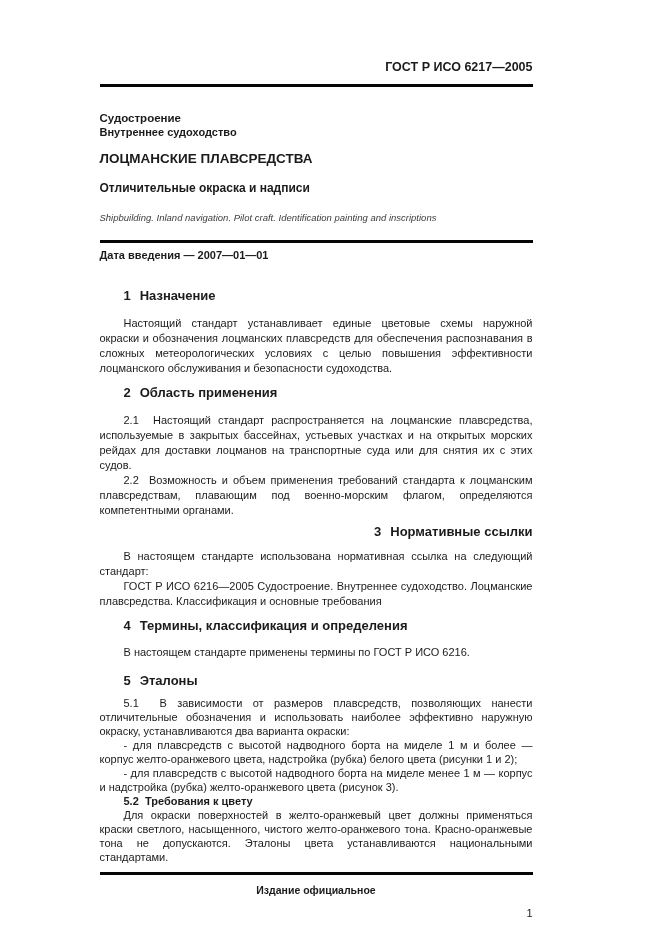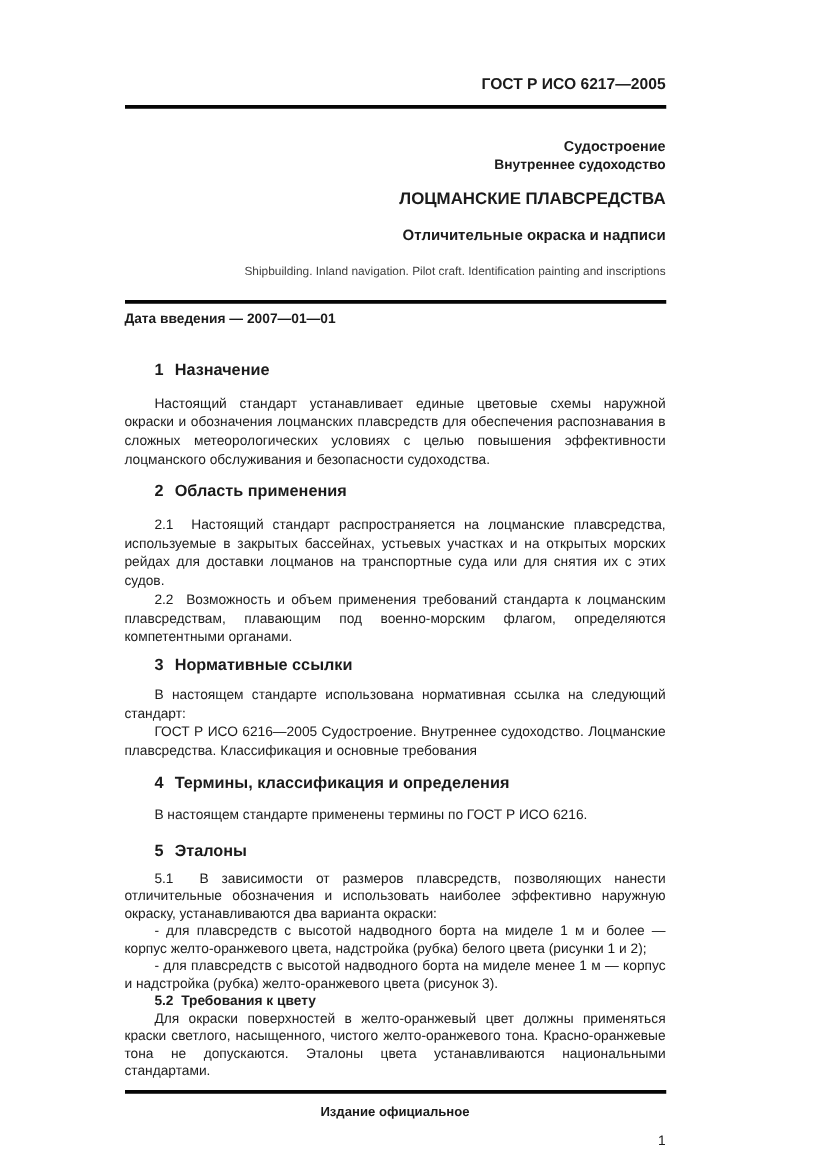--- a/index.html
+++ b/index.html
@@ -27,26 +27,26 @@
     line-height:12px;
     letter-spacing:4.5px;
     text-align:justify;
     text-align-last:justify;
   }
   .rule {
     height:3px;
     background:#050505;
     margin-top:10px;
   }
-  .title-block { text-align:right; }
+  .title-block { text-align:left; }
   .tb-domain    { margin-top:24px; font-weight:700; font-size:11.5px; line-height:14px; }
   .tb-subdomain { font-weight:700; font-size:11px; line-height:14px; }
   .tb-title     { margin-top:12px; font-weight:700; font-size:13.5px; line-height:16px; }
   .tb-subtitle  { margin-top:14px; font-weight:700; font-size:12px;   line-height:15px; }
-  .tb-en        { margin-top:16px; font-weight:400; font-size:9.5px;  line-height:12px; color:#3d3d3d; }
+  .tb-en        { margin-top:16px; font-weight:400; font-size:9.5px;  line-height:12px; color:#3d3d3d;font-style:italic; }
   .rule2 { margin-top:16px; }
   .effective-date {
     margin-top:6px;
     text-align:left;
     font-weight:700;
     font-size:11px;
     line-height:13px;
   }
   .sec-h {
     font-size:13px;
@@ -63,21 +63,21 @@
   }
   .tight .para { line-height:14px; }
   .sub-h {
     font-size:11px;
     line-height:14px;
     font-weight:700;
     text-indent:24px;
   }
   .s1 .sec-h { margin-top:26px; margin-bottom:13px; }
   .s2 .sec-h { margin-top:9px;  margin-bottom:13px; }
-  .s3 .sec-h { margin-top:6px;  margin-bottom:10px; }
+  .s3 .sec-h { margin-top:6px;  margin-bottom:10px;text-align:right; }
   .s4 .sec-h { margin-top:9px;  margin-bottom:12px; }
   .s5 .sec-h { margin-top:13px; margin-bottom:8px; }
   .footer-rule { margin-top:8px; height:3px; background:#050505; }
   .edition-note {
     margin-top:9px;
     font-weight:700;
     font-size:10.5px;
     line-height:13px;
     text-align:center;
   }

